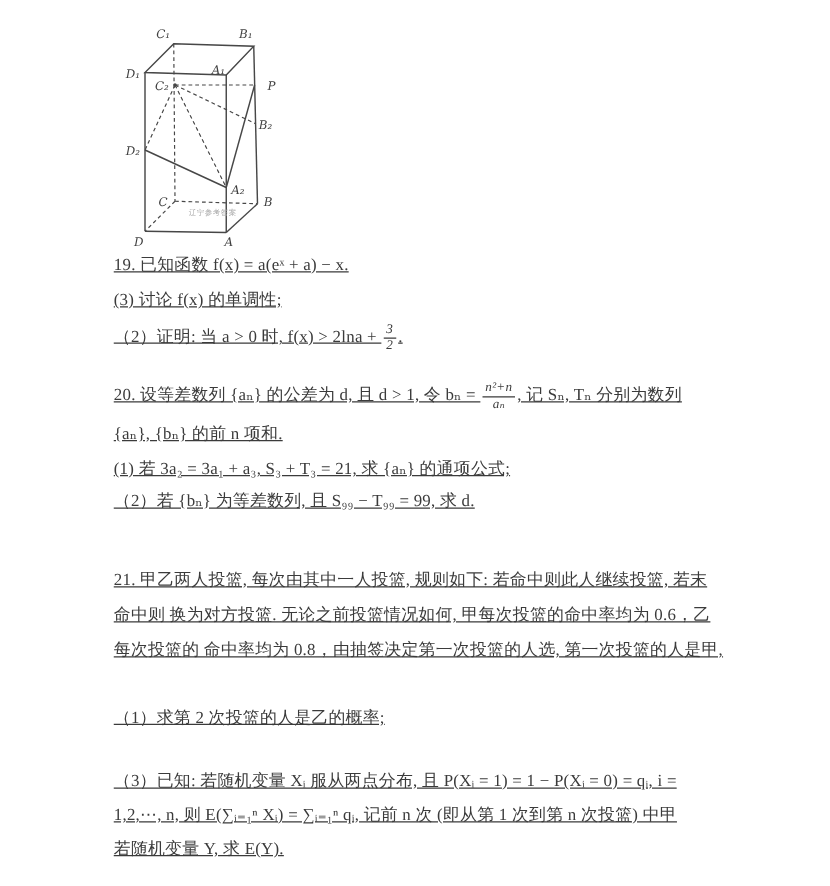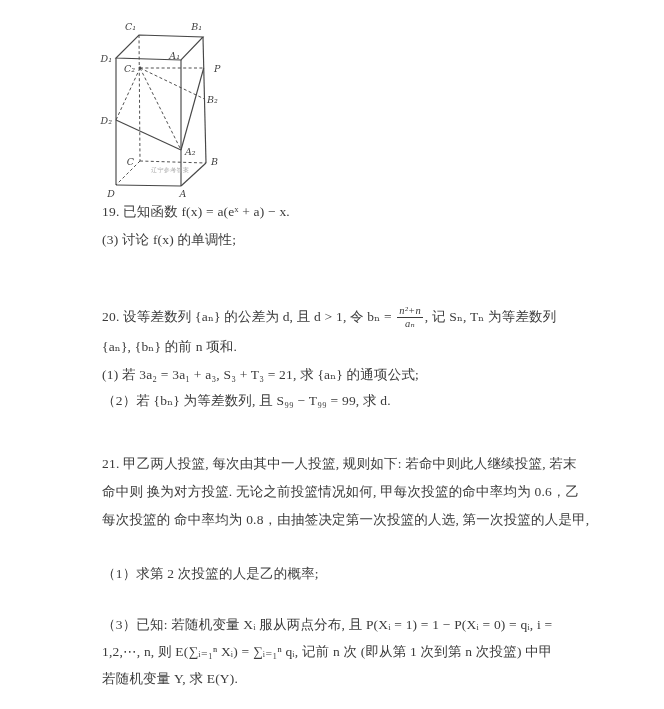--- a/index.html
+++ b/index.html
@@ -2,22 +2,22 @@
 <html><head>
 <meta charset="utf-8">
 <style>
   html,body { margin:0; padding:0; background:#ffffff; }
   .page {
     position:relative; width:628px; height:709px; background:#ffffff;
     font-family:"Liberation Serif","DejaVu Serif","DejaVu Sans",serif;
     color:#3b3b3b; overflow:hidden;
   }
   .line {
-    position:absolute; left:102px; font-size:13.5px; letter-spacing:0.2px;
-    white-space:nowrap; line-height:18px;
+    position:absolute; left:91px; font-size:13.5px; letter-spacing:0.2px;
+    white-space:nowrap; line-height:18px;text-decoration:underline;
   }
   .frac {
     display:inline-block; text-align:center; vertical-align:-0.55em;
     font-size:10.5px; line-height:1.15; margin:0 2px; font-style:italic;
   }
   .frac .num { display:block; border-bottom:1px solid #3b3b3b; padding:0 2px; }
   .frac .den { display:block; }
   svg.figure { position:absolute; left:90px; top:6px; }
   svg.figure text {
     font-family:"DejaVu Serif","DejaVu Sans",serif; font-style:italic;
@@ -69,23 +69,26 @@
     <text x="95" y="149" text-anchor="start">A₂</text>
     <text x="44" y="159" text-anchor="end">C</text>
     <text x="121" y="159" text-anchor="start">B</text>
     <text x="21" y="191" text-anchor="middle">D</text>
     <text x="93" y="191" text-anchor="middle">A</text>
     <text x="61" y="166" class="wm">辽宁参考答案</text>
   </svg>
 
   <div class="line" style="top:203px">19. 已知函数 f(x) = a(eˣ + a) − x.</div>
   <div class="line" style="top:231px">(3) 讨论 f(x) 的单调性;</div>
+  <div class="line" style="top:258px">
+    <span>（2）证明: 当 a &gt; 0 时, f(x) &gt; 2lna + </span><span class="frac"><span class="num">3</span><span class="den">2</span></span><span>.</span>
+  </div>
 
   <div class="line" style="top:305px">
-    <span>20. 设等差数列 {aₙ} 的公差为 d, 且 d &gt; 1, 令 bₙ = </span><span class="frac"><span class="num">n²+n</span><span class="den">aₙ</span></span><span>, 记 Sₙ, Tₙ 为等差数列</span>
+    <span>20. 设等差数列 {aₙ} 的公差为 d, 且 d &gt; 1, 令 bₙ = </span><span class="frac"><span class="num">n²+n</span><span class="den">aₙ</span></span><span>, 记 Sₙ, Tₙ 分别为数列</span>
   </div>
   <div class="line" style="top:338px">{aₙ}, {bₙ} 的前 n 项和.</div>
   <div class="line" style="top:366px">(1) 若 3a₂ = 3a₁ + a₃, S₃ + T₃ = 21, 求 {aₙ} 的通项公式;</div>
   <div class="line" style="top:392px">（2）若 {bₙ} 为等差数列, 且 S₉₉ − T₉₉ = 99, 求 d.</div>
 
   <div class="line" style="top:455px">21. 甲乙两人投篮, 每次由其中一人投篮, 规则如下: 若命中则此人继续投篮, 若末</div>
   <div class="line" style="top:483px">命中则 换为对方投篮. 无论之前投篮情况如何, 甲每次投篮的命中率均为 0.6，乙</div>
   <div class="line" style="top:511px">每次投篮的 命中率均为 0.8，由抽签决定第一次投篮的人选, 第一次投篮的人是甲,</div>
   <div class="line" style="top:565px">（1）求第 2 次投篮的人是乙的概率;</div>
   <div class="line" style="top:616px">（3）已知: 若随机变量 Xᵢ 服从两点分布, 且 P(Xᵢ = 1) = 1 − P(Xᵢ = 0) = qᵢ, i =</div>

